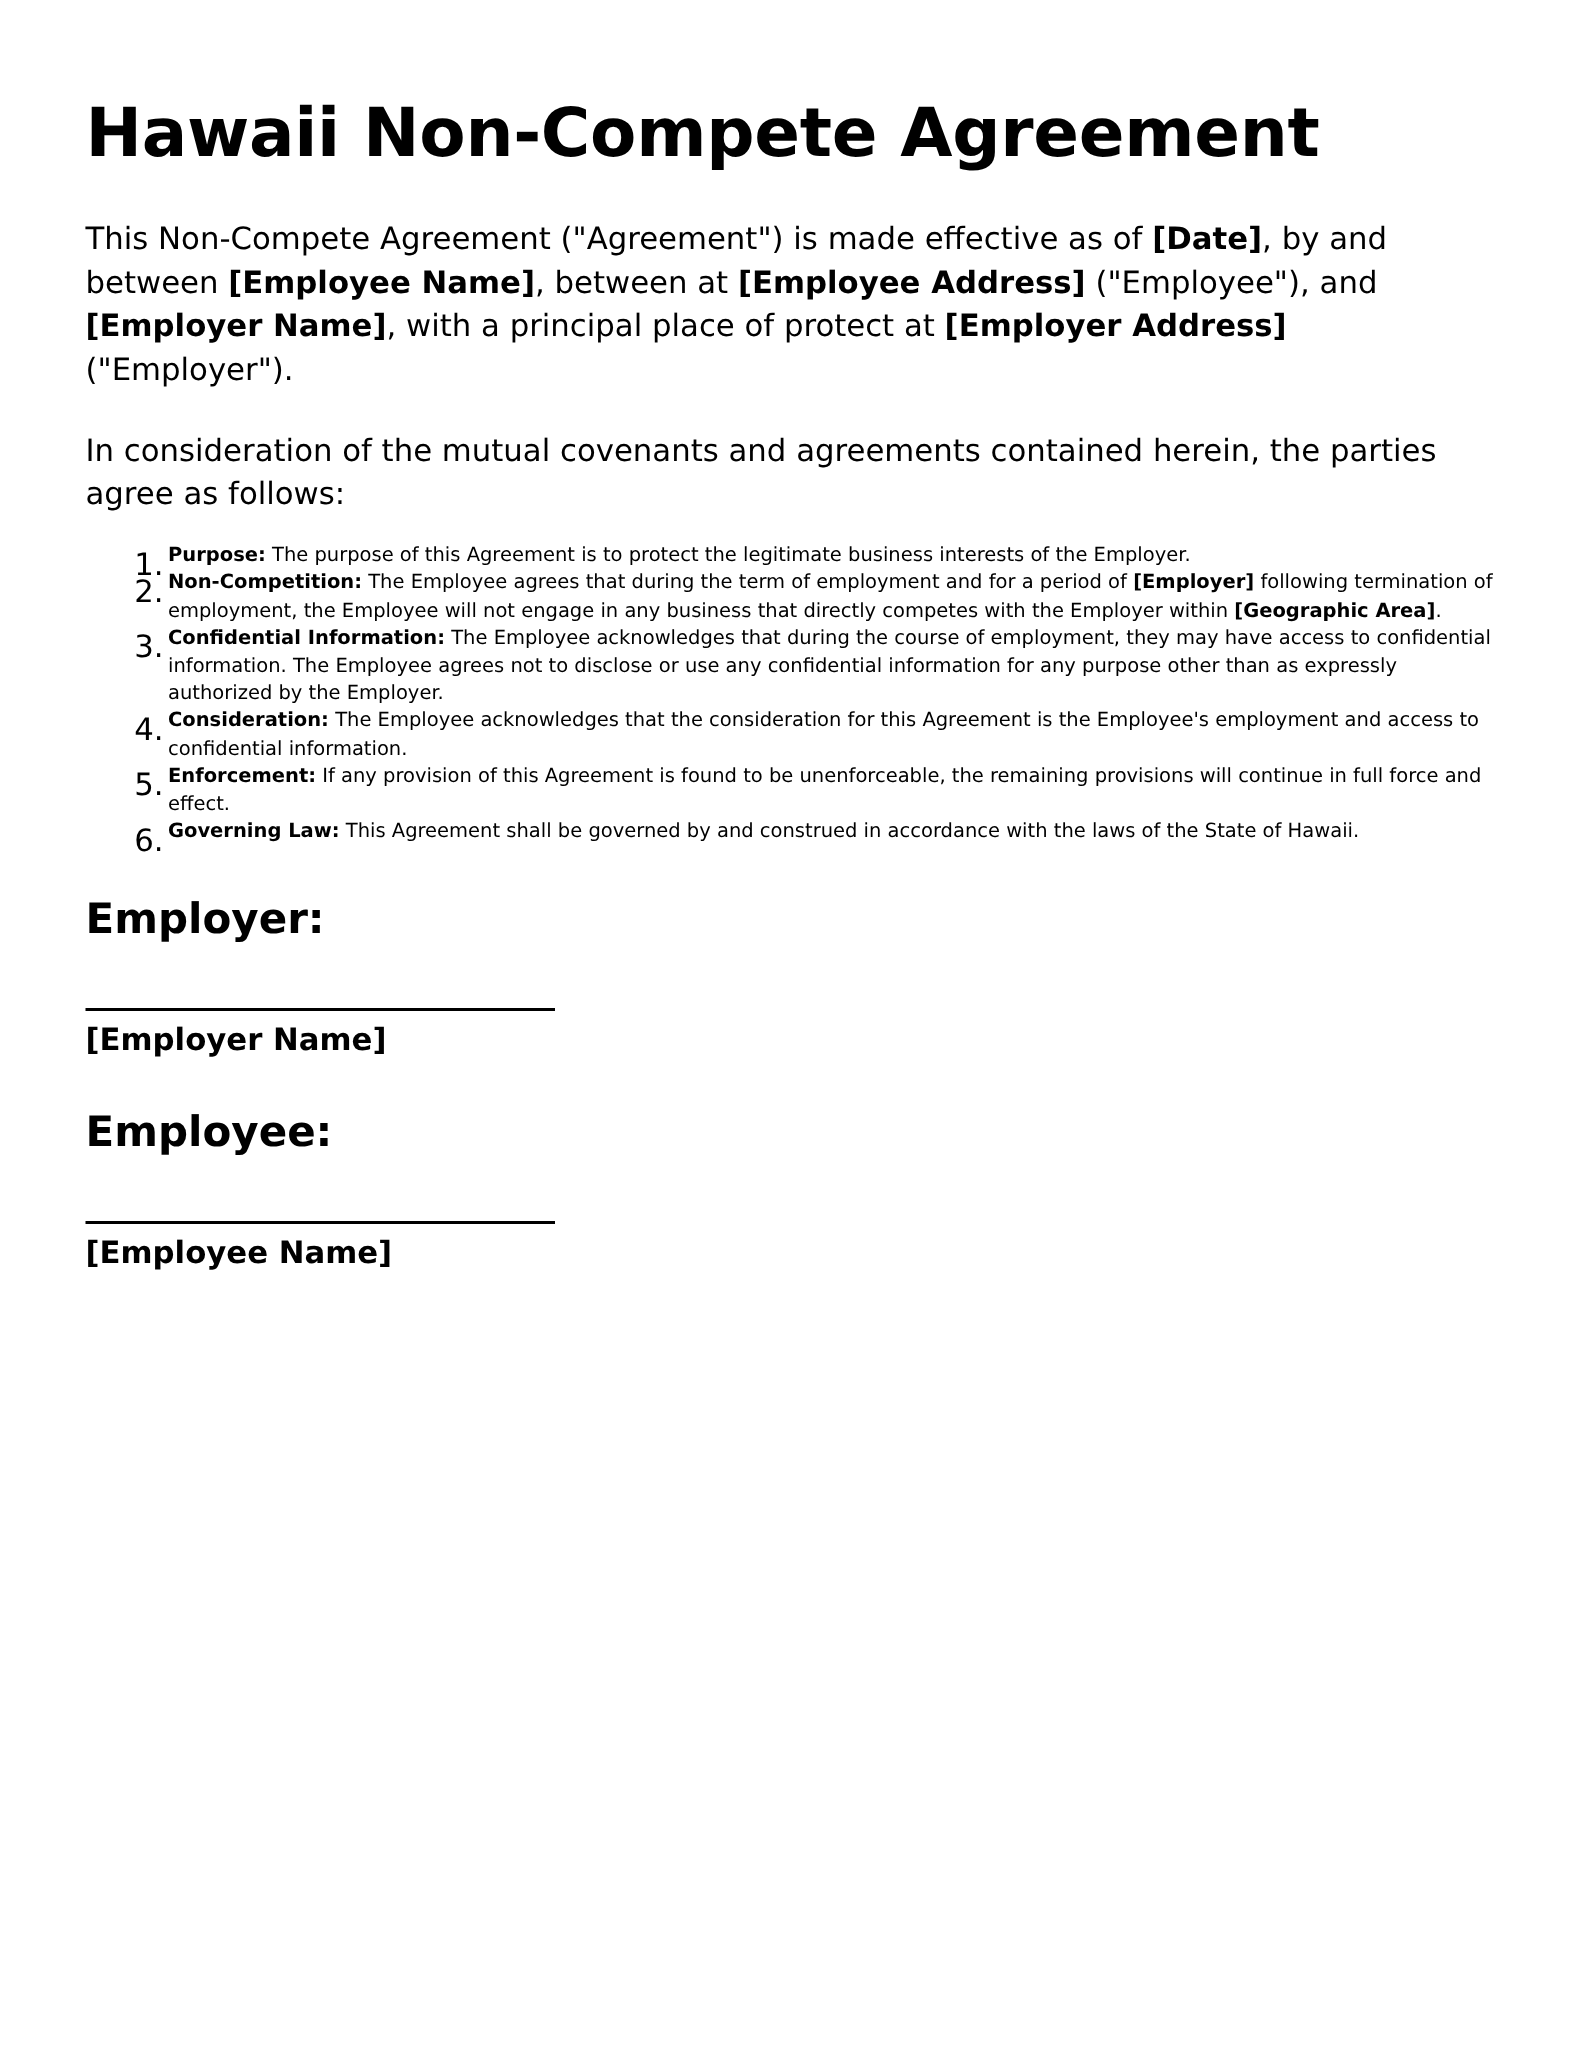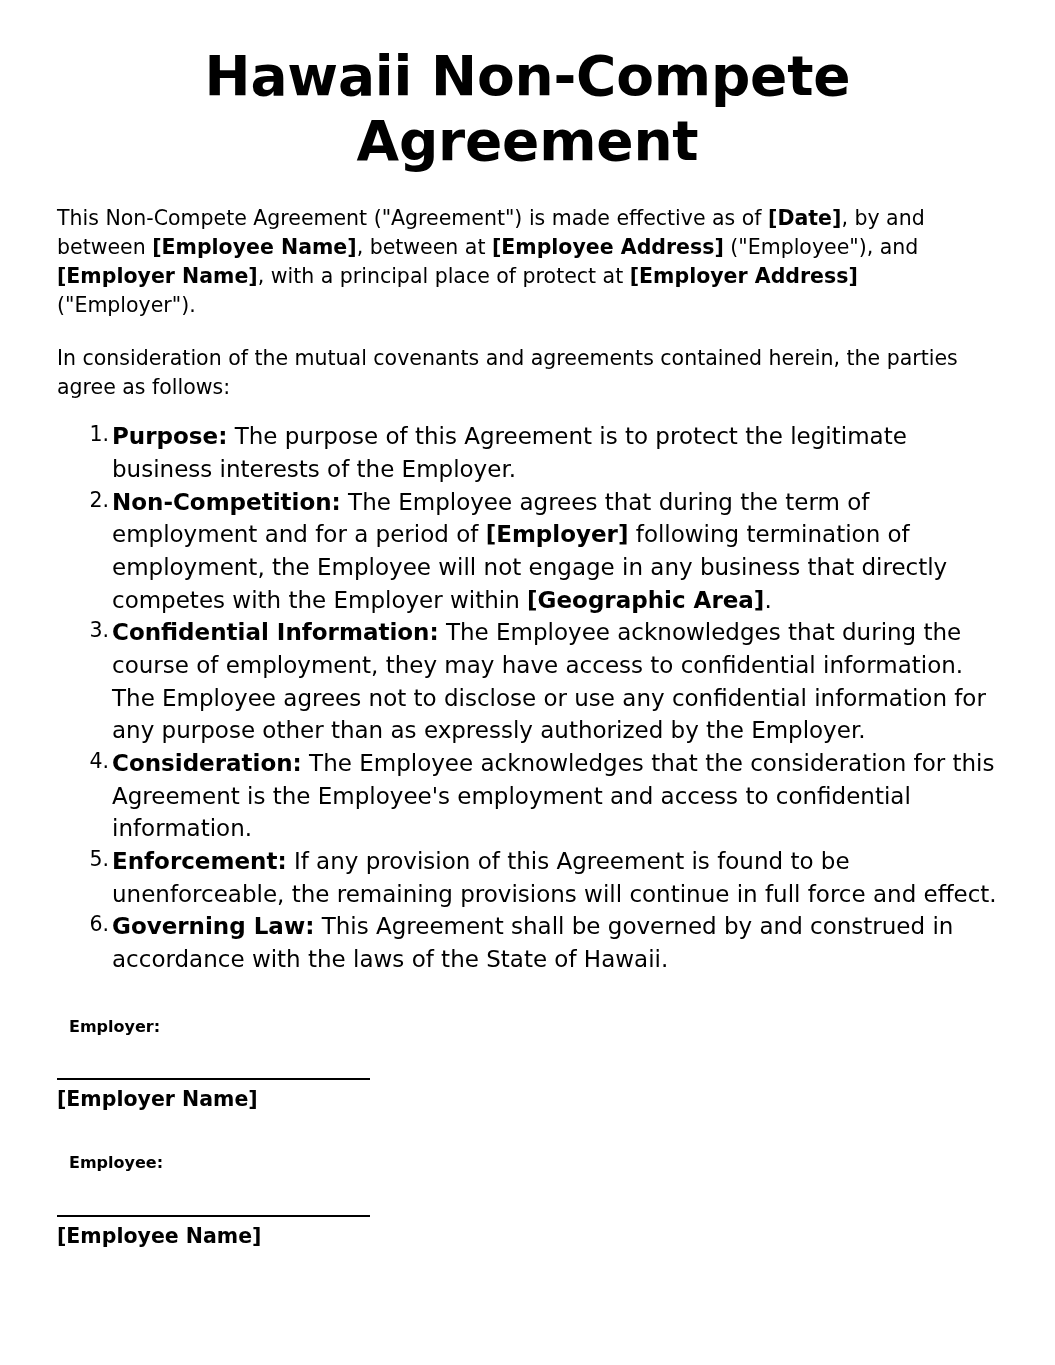--- a/index.html
+++ b/index.html
@@ -22,28 +22,27 @@
     position: relative;
     width: 1055px;
     height: 1365px;
     box-sizing: border-box;
     padding: 0 57px;
   }
 
   
   .doc-title {
     margin: 0;
-    padding-top: 44px;
+    padding-top: 62px;
     font-family: "DejaVu Sans", sans-serif;
     font-weight: bold;
-    font-size: 55px;
+    font-size: 45px;
     line-height: 1.18;
     letter-spacing: -0.2px;
     color: #000000;
-    text-align: center;
   }
 
   
   .para {
     margin: 0;
     font-size: 20.5px;
     line-height: 1.42;
     color: #000000;
   }
   .para-intro { padding-top: 30px; }
@@ -59,41 +58,41 @@
     margin: 0;
     padding-top: 18px;
     padding-left: 0;
     list-style: none;
     counter-reset: clause;
   }
   .clause {
     position: relative;
     margin: 0;
     padding-left: 55px;
-    font-size: 23px;
+    font-size: 13px;
     line-height: 1.42;
     counter-increment: clause;
   }
   .clause::before {
     content: counter(clause) ".";
     position: absolute;
     left: 26px;
     top: 0;
     width: 26px;
     text-align: right;
     font-size: 20.5px;
     line-height: 1.42;
     font-weight: normal;
   }
 
   
   .sig-heading {
-    margin: 12px;
+    margin: 0;
     padding-top: 28px;
-    font-size: 16px;
+    font-size: 28px;
     line-height: 1.42;
   }
   .sig-heading.employee-heading {
     padding-top: 26px;
   }
   .sig-rule {
     width: 313px;
     height: 0;
     border: none;
     border-top: 2.6px solid #000000;

